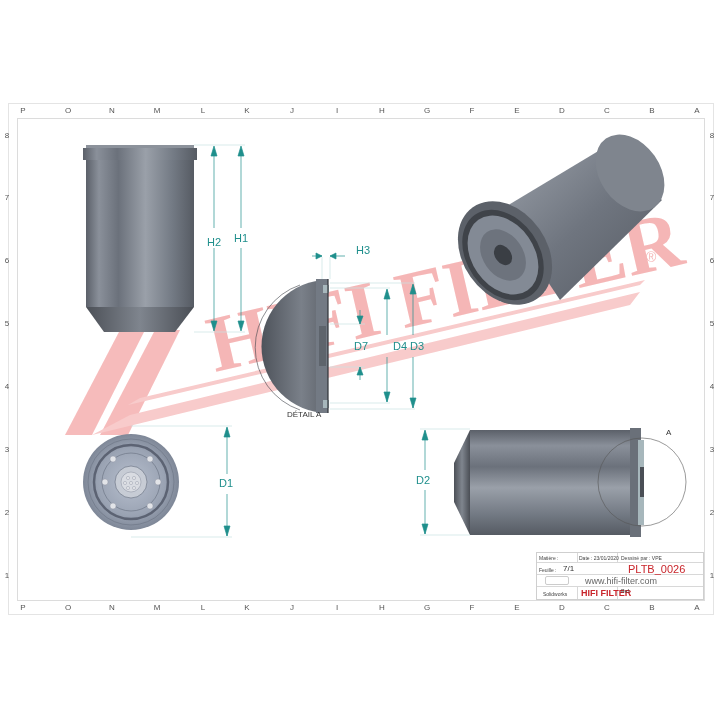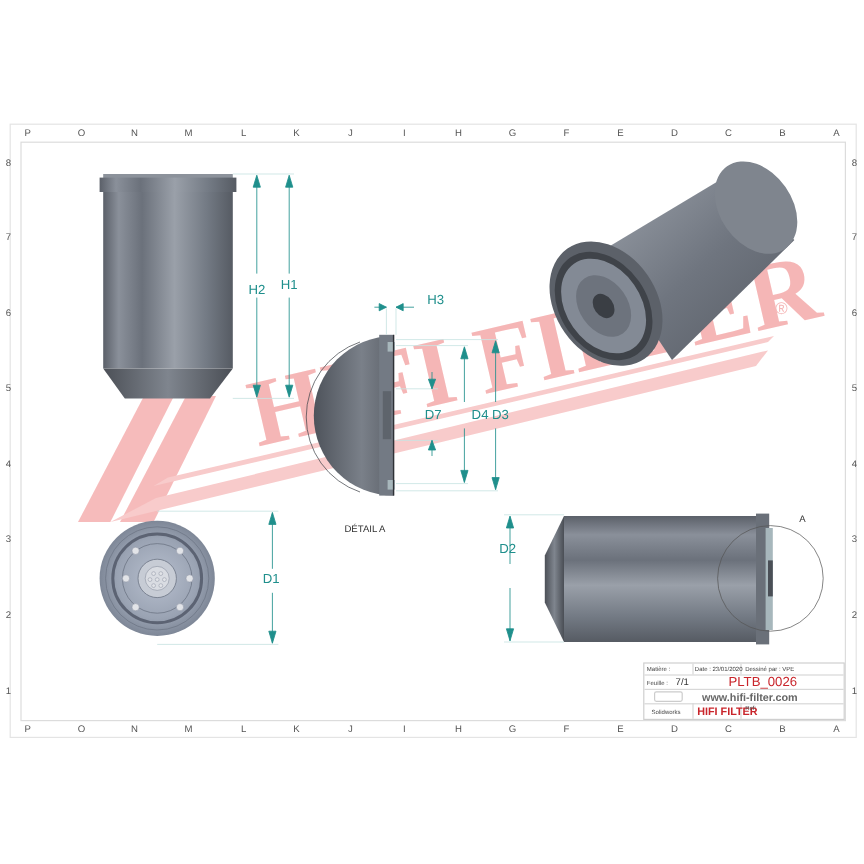--- a/index.html
+++ b/index.html
@@ -10,21 +10,21 @@
   .zone-label{position:absolute;font-size:8px;color:#555;width:20px;text-align:center;}
   .zone-row-label{position:absolute;font-size:8px;color:#555;width:10px;text-align:center;}
   .dim-text{position:absolute;font-size:11px;color:#1f8f8c;}
   .caption{position:absolute;font-size:8px;color:#333;}
   svg{position:absolute;left:0;top:0;}
   .titleblock{position:absolute;left:536px;top:552px;width:166px;height:46px;border:1px solid #cfcfcf;background:#fff;}
   .tb-cell{position:absolute;font-size:5px;color:#444;}
   .tb-line-h{position:absolute;height:1px;background:#d8d8d8;}
   .tb-line-v{position:absolute;width:1px;background:#d8d8d8;}
   .tb-part{position:absolute;font-size:11px;color:#c9252b;}
-  .tb-url{position:absolute;font-size:9px;color:#666;font-weight:bold;}
+  .tb-url{position:absolute;font-size:9px;color:#666;font-weight:normal;}
   .tb-brand{position:absolute;font-size:9px;color:#c9252b;font-weight:bold;}
   .tb-sheet{position:absolute;font-size:8px;color:#333;}
 </style>
 </head>
 <body>
 
 <div class="sheet">
 
   <div class="frame-outer"></div>
   <div class="frame-inner"></div>
@@ -254,39 +254,39 @@
     </g>
   </svg>
 
   <span class="dim-text" style="left:207px;top:236px">H2</span>
   <span class="dim-text" style="left:234px;top:232px">H1</span>
   <span class="dim-text" style="left:356px;top:244px">H3</span>
   <span class="dim-text" style="left:354px;top:340px">D7</span>
   <span class="dim-text" style="left:393px;top:340px">D4</span>
   <span class="dim-text" style="left:410px;top:340px">D3</span>
   <span class="dim-text" style="left:219px;top:477px">D1</span>
-  <span class="dim-text" style="left:416px;top:452px">D2</span>
-  <span class="caption" style="left:287px;top:436px">DÉTAIL A</span>
+  <span class="dim-text" style="left:416px;top:474px">D2</span>
+  <span class="caption" style="left:287px;top:410px">DÉTAIL A</span>
   <span class="caption" style="left:666px;top:428px">A</span>
 
   <div class="titleblock">
     <div class="tb-line-h" style="left:0;top:9px;width:166px"></div>
     <div class="tb-line-h" style="left:0;top:21px;width:166px"></div>
     <div class="tb-line-h" style="left:0;top:33px;width:166px"></div>
     <div class="tb-line-v" style="left:40px;top:0;height:9px"></div>
     <div class="tb-line-v" style="left:40px;top:33px;height:13px"></div>
     <div class="tb-line-v" style="left:80px;top:0;height:9px"></div>
     <div class="tb-line-v" style="left:80px;top:33px;height:13px"></div>
 
     <span class="tb-cell" style="left:2px;top:2px">Matière :</span>
     <span class="tb-cell" style="left:42px;top:2px">Date : 23/01/2020</span>
     <span class="tb-cell" style="left:84px;top:2px">Dessiné par : VPE</span>
     <span class="tb-cell" style="left:2px;top:14px">Feuille :</span>
     <span class="tb-sheet" style="left:26px;top:11px">7/1</span>
-    <span class="tb-part" style="left:70px;top:10px">PLTB_0026</span>
+    <span class="tb-part" style="left:91px;top:10px">PLTB_0026</span>
     <span style="position:absolute;left:8px;top:23px;width:22px;height:7px;border:1px solid #ccc;border-radius:2px;"></span>
     <span class="tb-url" style="left:48px;top:23px">www.hifi-filter.com</span>
     <span class="tb-cell" style="left:6px;top:38px">Solidworks</span>
     <span class="tb-brand" style="left:44px;top:35px">HIFI FILTER</span>
     <span class="tb-cell" style="left:84px;top:35px">Ref:</span>
   </div>
 
 </div>
 
 </body></html>

